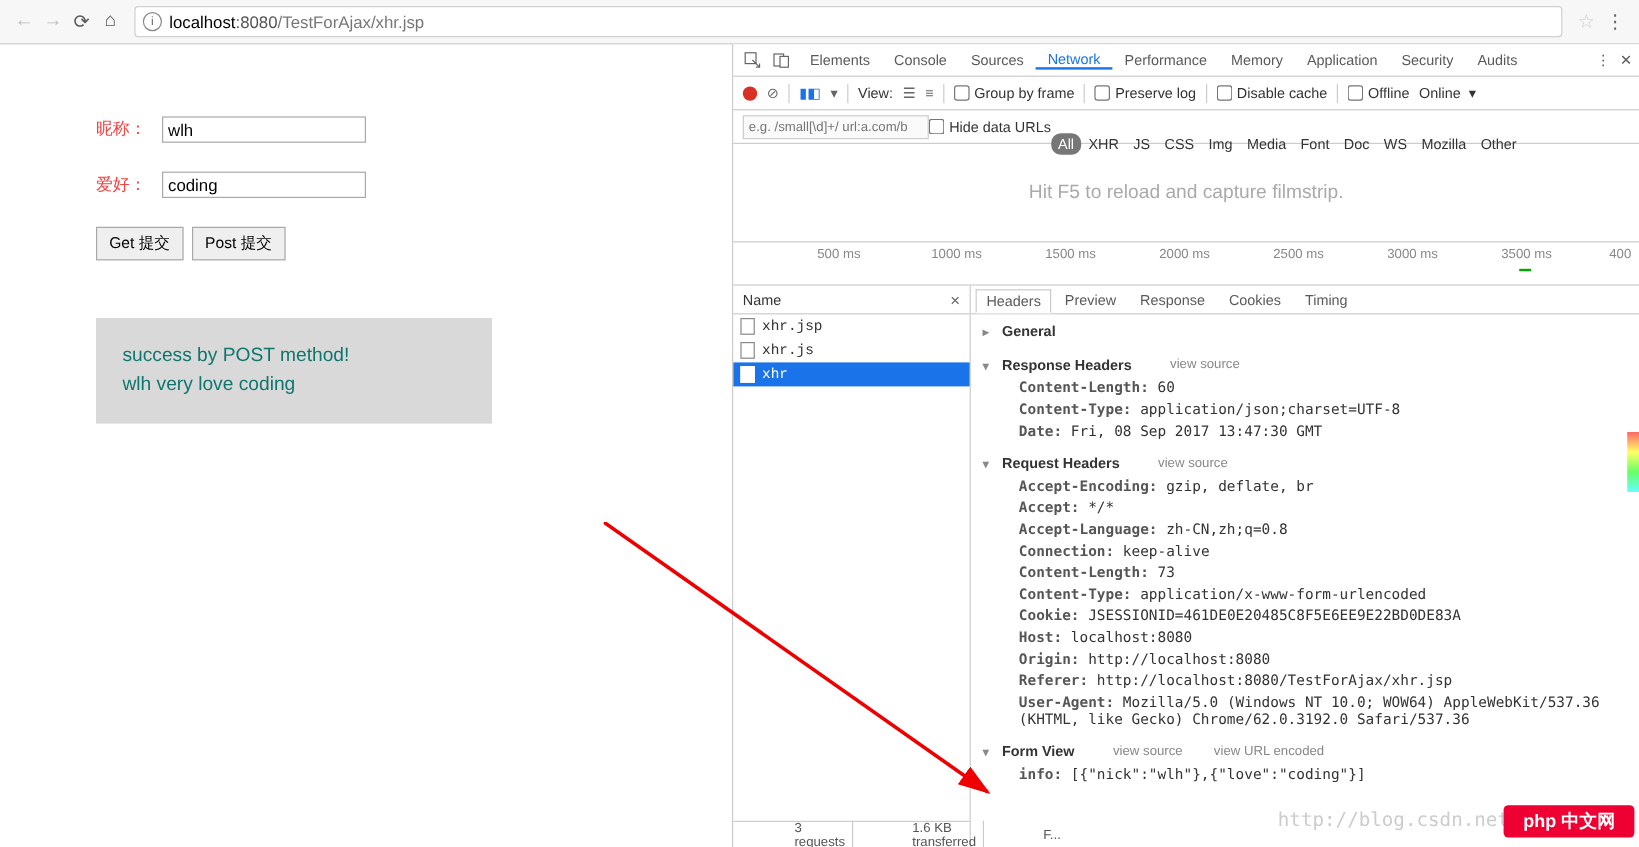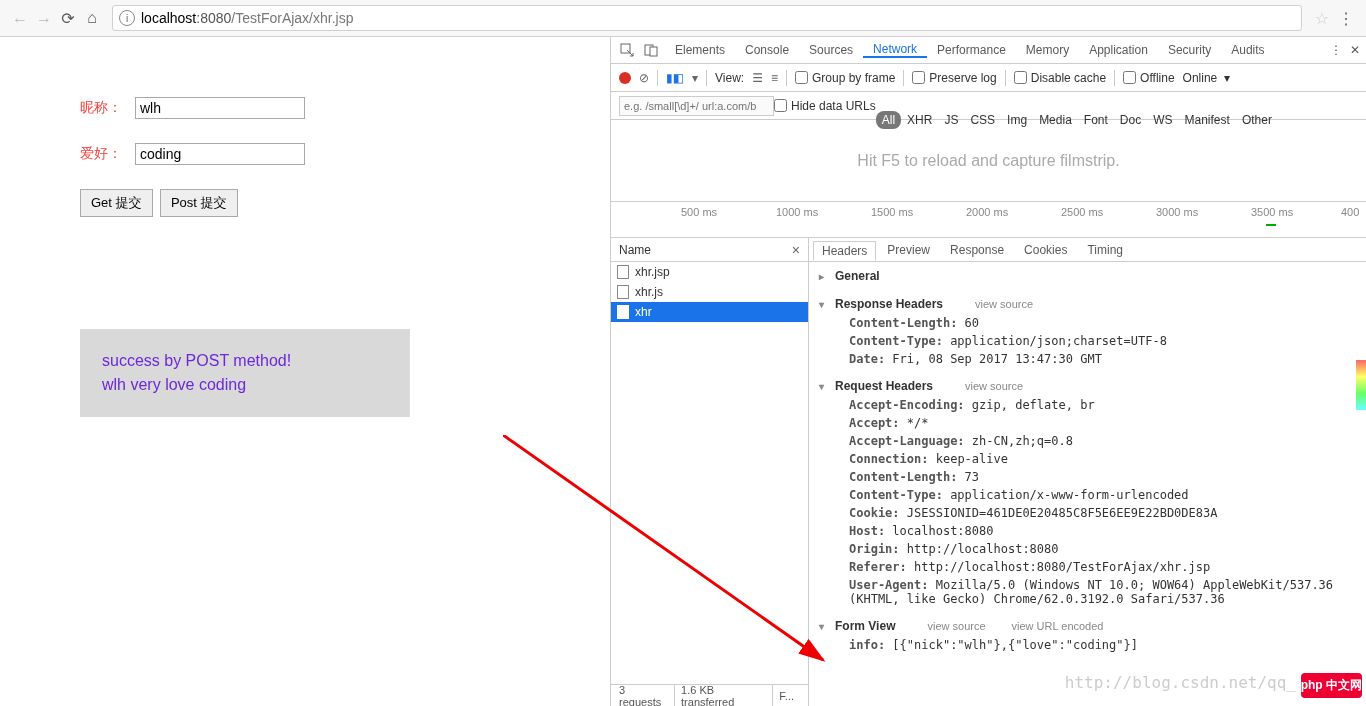--- a/index.html
+++ b/index.html
@@ -13,21 +13,21 @@
 .url-bar .path { color: #777; }
 .menu-dots { width: 24px; text-align: center; font-size: 16px; color: #666; cursor: pointer; }
 
 .main-area { display: flex; height: calc(100vh - 37px); }
 .page-content { width: 610px; padding: 60px 0 0 80px; position: relative; }
 .form-row { display: flex; align-items: center; margin-bottom: 24px; }
 .form-label { width: 55px; font-size: 14px; color: #ef4444; }
 .form-input { width: 170px; height: 22px; border: 1px solid #a9a9a9; padding: 0 4px; font-size: 14px; }
 .btn-row { margin-top: 8px; }
 .btn { border: 1px solid #a9a9a9; background: #efefef; padding: 4px 10px; font-size: 13px; cursor: pointer; margin-right: 4px; }
-.result-box { margin-top: 112px; width: 330px; background: #d9d9d9; padding: 20px 22px; font-size: 16px; line-height: 1.5; color: #6d28d9; }
+.result-box { margin-top: 48px; width: 330px; background: #d9d9d9; padding: 20px 22px; font-size: 16px; line-height: 1.5; color: #0f766e; }
 
 
 .devtools { flex: 1; border-left: 1px solid #ccc; display: flex; flex-direction: column; background: #fff; }
 .dt-tabs { height: 27px; border-bottom: 1px solid #ccc; display: flex; align-items: center; padding: 0 6px; font-size: 12px; color: #5a5a5a; }
 .dt-tab-icon { width: 20px; height: 20px; display: flex; align-items: center; justify-content: center; margin-right: 4px; cursor: pointer; color: #666; }
 .dt-tab { padding: 0 10px; height: 15px; display: flex; align-items: center; cursor: pointer; }
 .dt-tab.active { color: #1a73e8; border-bottom: 2px solid #1a73e8; }
 .dt-tabs-right { margin-left: auto; display: flex; align-items: center; gap: 8px; }
 
 .dt-toolbar { height: 28px; border-bottom: 1px solid #ccc; display: flex; align-items: center; padding: 0 8px; gap: 8px; font-size: 12px; color: #333; }
@@ -45,44 +45,44 @@
 .dt-filmstrip { height: 82px; border-bottom: 1px solid #ccc; display: flex; align-items: center; justify-content: center; color: #aaa; font-size: 16px; }
 
 .dt-timeline { height: 36px; border-bottom: 1px solid #ccc; display: flex; align-items: flex-start; padding-top: 4px; position: relative; color: #888; font-size: 11px; }
 .timeline-tick { position: absolute; top: 4px; }
 .timeline-mark { position: absolute; top: 22px; width: 10px; height: 2px; background: #0a0; }
 
 .dt-body { flex: 1; display: flex; overflow: hidden; }
 .dt-reqlist { width: 198px; border-right: 1px solid #ccc; display: flex; flex-direction: column; }
 .reqlist-header { height: 24px; border-bottom: 1px solid #ccc; padding: 0 8px; display: flex; align-items: center; font-size: 12px; color: #333; }
 .close-x { margin-left: auto; color: #666; cursor: pointer; font-size: 14px; }
-.req-item { height: 20px; display: flex; align-items: center; padding: 0 6px; gap: 6px; font-size: 12px; cursor: pointer; }
+.req-item { height: 20px; display: flex; align-items: center; padding: 0 6px; gap: 6px; font-size: 12px; cursor: pointer; font-family: Liberation Mono, monospace; }
 .req-item.selected { background: #1a73e8; color: #fff; }
 .req-item.selected .file-icon { border-color: #fff; }
 .file-icon { width: 12px; height: 14px; border: 1px solid #888; background: #fff; }
 .req-item:first-of-type { background: #eaf2fd; }
 
 .dt-details { flex: 1; overflow-y: auto; font-size: 12px; }
 .details-tabs { height: 24px; border-bottom: 1px solid #ccc; display: flex; align-items: center; padding: 0 4px; gap: 2px; }
 .dtab { padding: 2px 8px; cursor: pointer; color: #5a5a5a; border: 1px solid transparent; }
 .dtab.active { border: 1px solid #ccc; border-bottom: 1px solid #fff; background: #fff; position: relative; top: 1px; }
 .section { padding: 4px 0; }
 .section-header { padding: 3px 10px; font-weight: bold; color: #333; cursor: pointer; display: flex; align-items: center; gap: 6px; }
 .tri::before { content: "▸"; color: #888; font-size: 10px; display: inline-block; width: 10px; }
 .tri.open::before { content: "▾"; }
 .section-header .vs { font-weight: normal; color: #888; margin-left: 26px; font-size: 11px; }
 .kv { padding: 2px 0 2px 40px; font-family: Consolas, monospace; font-size: 12px; color: #333; }
 .kv b { color: #555; font-weight: bold; text-align: right; }
 
 .dt-status { height: 22px; border-top: 1px solid #ccc; display: flex; align-items: center; padding: 0 8px; gap: 6px; font-size: 11px; color: #555; }
-.dt-status span { border-right: 1px solid #ccc; padding-right: 6px; }
+.dt-status span { border-right: 1px solid #ccc; padding-right: 6px; margin-left: 43px; }
 
 .arrow-svg { position: absolute; pointer-events: none; }
 .watermark { position: absolute; bottom: 14px; right: 70px; color: #ccc; font-size: 16px; font-family: Consolas, monospace; }
-.logo-badge { position: absolute; bottom: 8px; right: 4px; background: #e03; color: #fff; font-size: 12px; padding: 4px 0; border-radius: 4px; font-weight: bold; }
+.logo-badge { position: absolute; bottom: 8px; right: 4px; background: #e03; color: #fff; font-size: 15px; padding: 4px 16px; border-radius: 4px; font-weight: bold; }
 .scroll-ind { position: absolute; right: 0; top: 360px; width: 10px; height: 50px; background: linear-gradient(#f00,#ff0,#0f0,#0ff); opacity: 0.6; }
 </style>
 </head>
 <body>
 
 <div class="browser-chrome">
   <div class="nav-btn disabled">←</div>
   <div class="nav-btn disabled">→</div>
   <div class="nav-btn">⟳</div>
   <div class="nav-btn">⌂</div>
@@ -187,21 +187,21 @@
         </label>
       <span class="filter-pill active">All</span>
       <span class="filter-pill">XHR</span>
       <span class="filter-pill">JS</span>
       <span class="filter-pill">CSS</span>
       <span class="filter-pill">Img</span>
       <span class="filter-pill">Media</span>
       <span class="filter-pill">Font</span>
       <span class="filter-pill">Doc</span>
       <span class="filter-pill">WS</span>
-      <span class="filter-pill">Manifest</span>
+      <span class="filter-pill">Mozilla</span>
       <span class="filter-pill">Other</span>
     </div>
 
     <div class="dt-filmstrip">Hit F5 to reload and capture filmstrip.</div>
 
     <div class="dt-timeline">
       <span class="timeline-tick" style="left:70px">500 ms</span>
       <span class="timeline-tick" style="left:165px">1000 ms</span>
       <span class="timeline-tick" style="left:260px">1500 ms</span>
       <span class="timeline-tick" style="left:355px">2000 ms</span>

